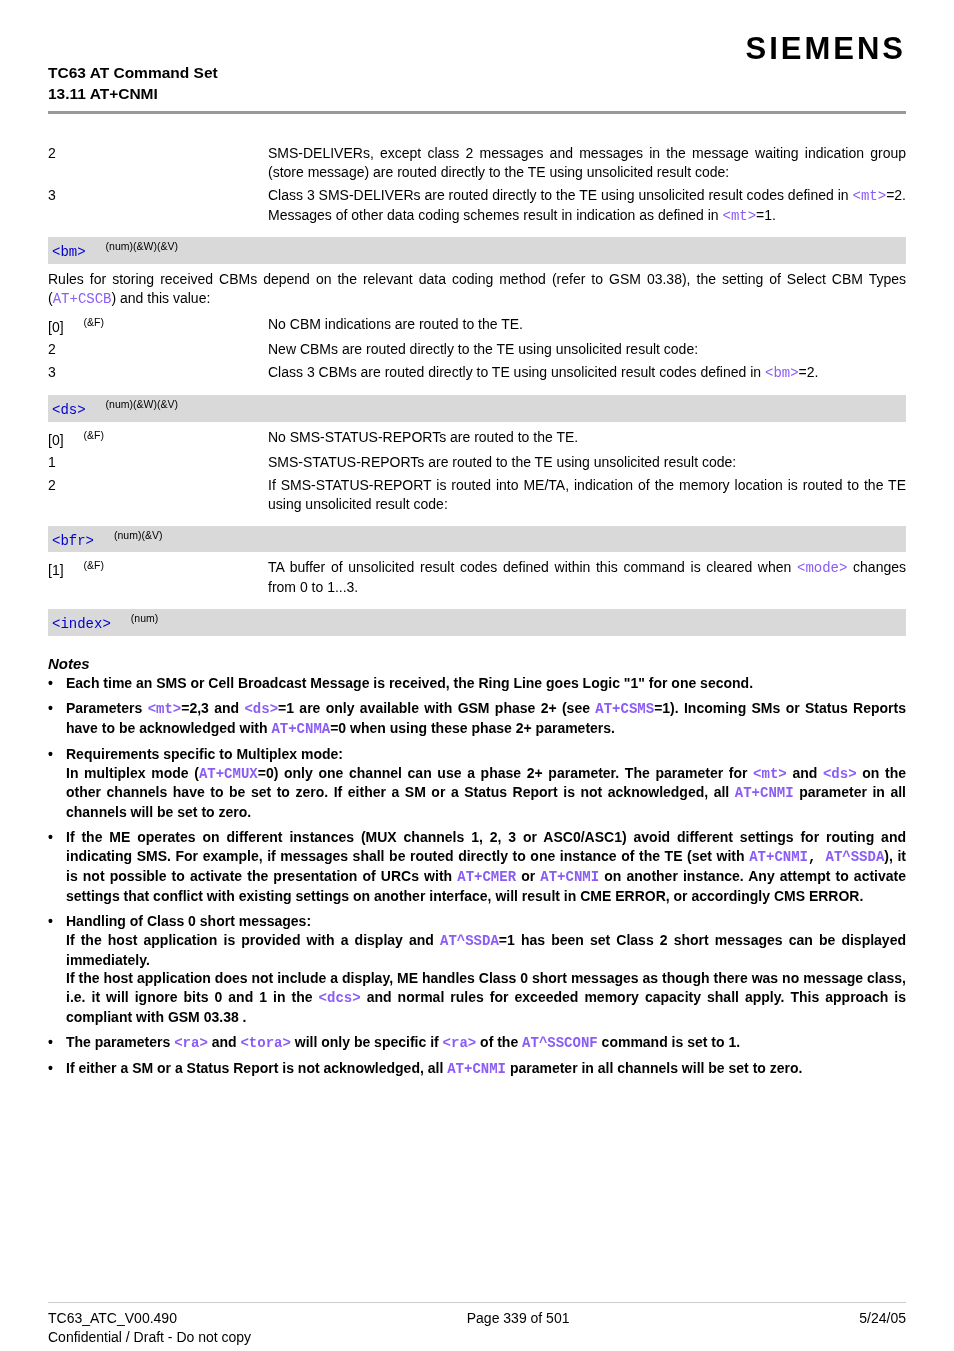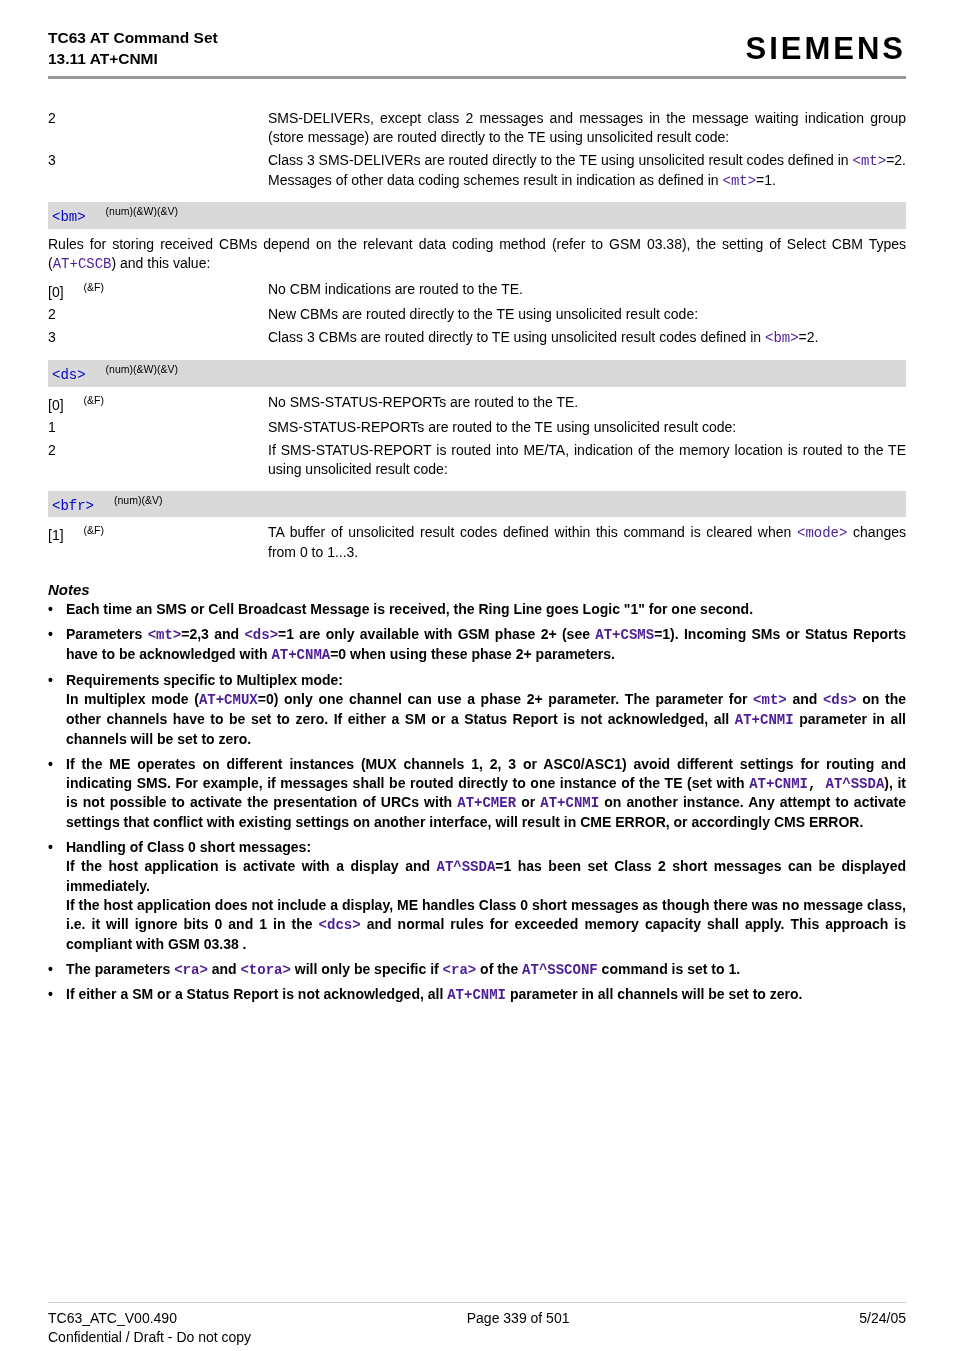--- a/index.html
+++ b/index.html
@@ -8,33 +8,33 @@
     background: #fff;
     width: 954px;
     margin: 0 auto;
     color: #000;
     font-size: 14px;
     line-height: 1.35;
   }
   .page { padding: 28px 48px 12px 48px; position: relative; min-height: 1351px; }
   .header { display: flex; justify-content: space-between; align-items: flex-start; margin-bottom: 6px; }
   .header-left { }
-  .header-title { font-weight: bold; font-size: 15.5px; }
+  .header-title { font-weight: bold; font-size: 15.5px; margin-top: 35px; }
   .header-sub { font-weight: bold; font-size: 15.5px; }
   .brand { font-weight: 900; font-size: 31px; letter-spacing: 3px; font-family: Arial, sans-serif; }
   .hr-thick { height: 3px; background: #999; margin-top: 4px; margin-bottom: 30px; }
   .hr-thin { height: 1px; background: #ccc; position: absolute; left: 48px; right: 48px; bottom: 48px; }
   .row { display: flex; margin-bottom: 4px; }
   .colkey { width: 220px; flex: 0 0 220px; }
   .colval { flex: 1; text-align: justify; }
   .param-bar { background: #d9d9d9; padding: 2px 4px; margin-top: 12px; margin-bottom: 6px; }
   .mono { font-family: "Courier New", monospace; }
   .sup { font-size: 10.5px; vertical-align: super; padding-left: 20px; }
   .lnk { color: #0000cc; }
-  .lnkmono { color: #4c1d95; font-family: "Courier New", monospace; }
+  .lnkmono { color: #8b5cf6; font-family: "Courier New", monospace; }
   .notes-head { font-weight: bold; font-style: italic; font-size: 15px; margin-top: 18px; margin-bottom: 0; }
   ul.notes { list-style: none; padding-left: 0; }
   ul.notes > li { display: flex; margin-bottom: 6px; text-align: justify; font-weight: bold; }
   ul.notes > li::before { content: "•"; width: 18px; flex: 0 0 18px; }
   ul.notes > li > div { flex: 1; }
   .intro { margin-bottom: 6px; text-align: justify; }
   .footer { position: absolute; left: 48px; right: 48px; bottom: 4px; font-size: 14px; }
   .footer-row { display: flex; justify-content: space-between; }
 </style>
 </head>
@@ -102,20 +102,23 @@
   <div class="param-bar">
     <span class="mono lnk">&lt;bfr&gt;</span><span class="sup">(num)(&amp;V)</span>
   </div>
   <div class="row">
     <div class="colkey"><span>[1]</span><span class="sup">(&amp;F)</span></div>
     <div class="colval">
       <span>TA buffer of unsolicited result codes defined within this command is cleared when </span><span class="lnkmono">&lt;mode&gt;</span><span> changes from 0 to 1...3.</span>
     </div>
   </div>
 
+  <div class="param-bar">
+    <span class="mono lnk">&lt;index&gt;</span><span class="sup">(num)</span>
+  </div>
 
   <div class="notes-head">Notes</div>
   <ul class="notes">
     <li>
         <div>Each time an SMS or Cell Broadcast Message is received, the Ring Line goes Logic "1" for one second.</div>
       </li>
     <li>
         <div>
       <span>Parameters </span><span class="lnkmono">&lt;mt&gt;</span><span>=2,3 and </span><span class="lnkmono">&lt;ds&gt;</span><span>=1 are only available with GSM phase 2+ (see </span><span class="lnkmono">AT+CSMS</span><span>=1). Incoming SMs or Status Reports have to be acknowledged with </span><span class="lnkmono">AT+CNMA</span><span>=0 when using these phase 2+ parameters.</span>
     </div>
@@ -127,21 +130,21 @@
     </div>
       </li>
     <li>
         <div>
       <span>If the ME operates on different instances (MUX channels 1, 2, 3 or ASC0/ASC1) avoid different settings for routing and indicating SMS. For example, if messages shall be routed directly to one instance of the TE (set with </span><span class="lnkmono">AT+CNMI</span><span class="mono">, </span><span class="lnkmono">AT^SSDA</span><span>), it is not possible to activate the presentation of URCs with </span><span class="lnkmono">AT+CMER</span><span> or </span><span class="lnkmono">AT+CNMI</span><span> on another instance. Any attempt to activate settings that conflict with existing settings on another interface, will result in CME ERROR, or accordingly CMS ERROR.</span>
     </div>
       </li>
     <li>
         <div>
       <span>Handling of Class 0 short messages:</span><br>
-      <span>If the host application is activate with a display and </span><span class="lnkmono">AT^SSDA</span><span>=1 has been set Class 2 short messages can be displayed immediately.</span><br>
+      <span>If the host application is provided with a display and </span><span class="lnkmono">AT^SSDA</span><span>=1 has been set Class 2 short messages can be displayed immediately.</span><br>
       <span>If the host application does not include a display, ME handles Class 0 short messages as though there was no message class, i.e. it will ignore bits 0 and 1 in the </span><span class="lnkmono">&lt;dcs&gt;</span><span> and normal rules for exceeded memory capacity shall apply. This approach is compliant with  GSM 03.38 .</span>
     </div>
       </li>
     <li>
         <div>
       <span>The parameters </span><span class="lnkmono">&lt;ra&gt;</span><span> and </span><span class="lnkmono">&lt;tora&gt;</span><span> will only be specific if </span><span class="lnkmono">&lt;ra&gt;</span><span> of the </span><span class="lnkmono">AT^SSCONF</span><span> command is set to 1.</span>
     </div>
       </li>
     <li>
         <div>

